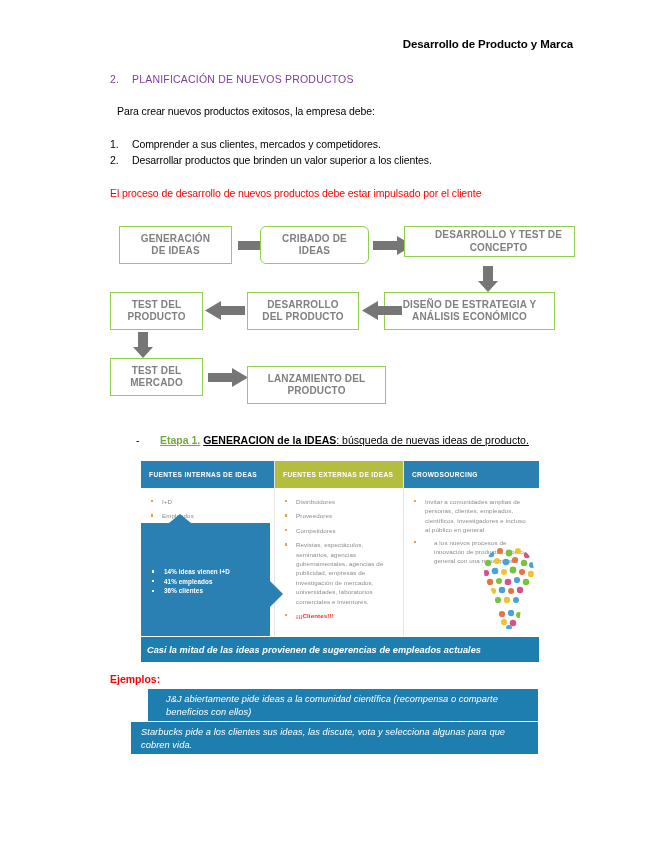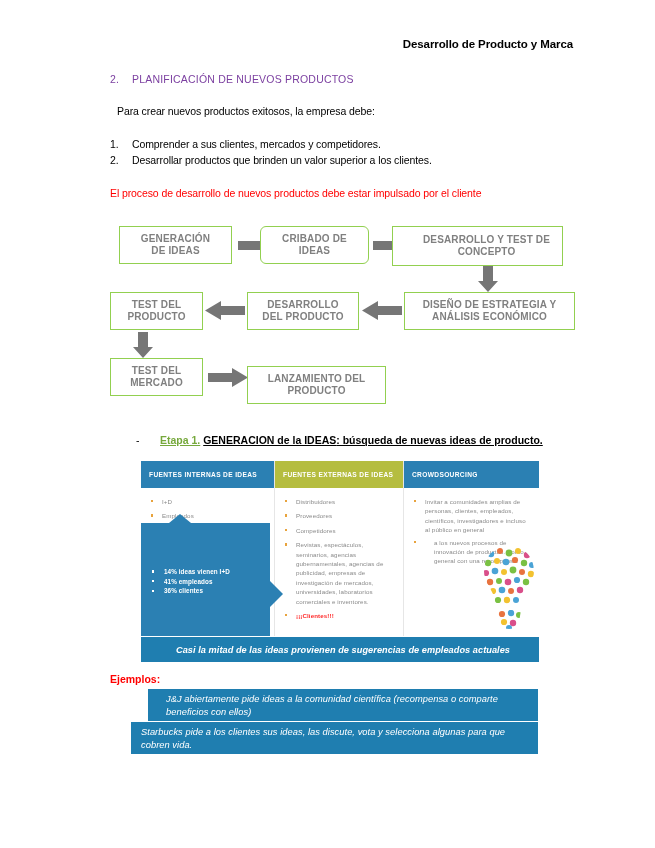--- a/index.html
+++ b/index.html
@@ -48,21 +48,21 @@
   .arrow-r,.arrow-l,.arrow-d{position:absolute;}
 
   
   .etapa{
     position:absolute;left:136px;top:434px;font-size:10.5px;white-space:nowrap;
   }
   .etapa .dash{position:absolute;left:0px;top:0;}
   .etapa .body{margin-left:24px;display:inline-block;}
   .etapa .g{color:#76a83c;font-weight:bold;text-decoration:underline;margin-top:47px;}
   .etapa .b{font-weight:bold;text-decoration:underline;}
-  .etapa .n{text-decoration:underline;font-weight:bold;}
+  .etapa .n{text-decoration:underline;}
 
   
   .info{
     position:absolute;left:141px;top:461px;width:398px;height:201px;
     background:#ffffff;overflow:hidden;
   }
   .info-cols{position:absolute;left:0;top:0;width:398px;height:175px;display:flex;}
   .col{position:relative;box-sizing:border-box;height:175px;}
   .col.c1{width:133px;}
   .col.c2{width:130px;border-left:1px solid #e6e6e6;border-right:1px solid #e6e6e6;}
@@ -110,21 +110,21 @@
 
   
   .bulb{position:absolute;right:2px;top:83px;width:56px;height:86px;}
 
   .banner{
     position:absolute;left:0;top:176px;width:398px;height:25px;background:#1f7eb0;
     display:flex;align-items:center;
   }
   .banner span{
     color:#ffffff;font-style:italic;font-weight:bold;font-size:9.2px;
-    padding-left:35px;letter-spacing:.05px;
+    padding-left:6px;letter-spacing:.05px;
   }
 
   
   .ejemplos-label{
     position:absolute;left:110px;top:673px;color:#ff0000;font-weight:bold;font-size:10.5px;
   }
   .ex{
     position:absolute;background:#1f7eb0;box-sizing:border-box;
     color:#ffffff;font-style:italic;font-size:9.3px;line-height:12.6px;
     font-weight:normal;letter-spacing:.05px;
@@ -165,29 +165,29 @@
       <polygon points="0,5 24,5 24,0 40,9.5 24,19 24,14 0,14" fill="#767676"></polygon>
     </svg>
 
     <div class="fbox" style="left:260px;top:226px;width:109px;height:38px;border-radius:6px;">
       <span>CRIBADO DE<br>IDEAS</span>
     </div>
     <svg class="arrow-r" style="left:373px;top:236px;" width="40" height="19" viewBox="0 0 40 19">
       <polygon points="0,5 24,5 24,0 40,9.5 24,19 24,14 0,14" fill="#767676"></polygon>
     </svg>
 
-    <div class="fbox" style="left:392px;top:226px;width:171px;height:40px;padding-left:18px;">
+    <div class="fbox" style="left:404px;top:226px;width:171px;height:31px;padding-left:18px;">
       <span>DESARROLLO Y TEST DE<br>CONCEPTO</span>
     </div>
 
     <svg class="arrow-d" style="left:478px;top:266px;" width="20" height="26" viewBox="0 0 20 26">
       <polygon points="5,0 15,0 15,15 20,15 10,26 0,15 5,15" fill="#767676"></polygon>
     </svg>
 
-    <div class="fbox" style="left:404px;top:292px;width:171px;height:38px;">
+    <div class="fbox" style="left:384px;top:292px;width:171px;height:38px;">
       <span>DISEÑO DE ESTRATEGIA Y<br>ANÁLISIS ECONÓMICO</span>
     </div>
     <svg class="arrow-l" style="left:362px;top:301px;" width="40" height="19" viewBox="0 0 40 19">
       <polygon points="40,5 16,5 16,0 0,9.5 16,19 16,14 40,14" fill="#767676"></polygon>
     </svg>
 
     <div class="fbox" style="left:247px;top:292px;width:112px;height:38px;">
       <span>DESARROLLO<br>DEL PRODUCTO</span>
     </div>
     <svg class="arrow-l" style="left:205px;top:301px;" width="40" height="19" viewBox="0 0 40 19">

